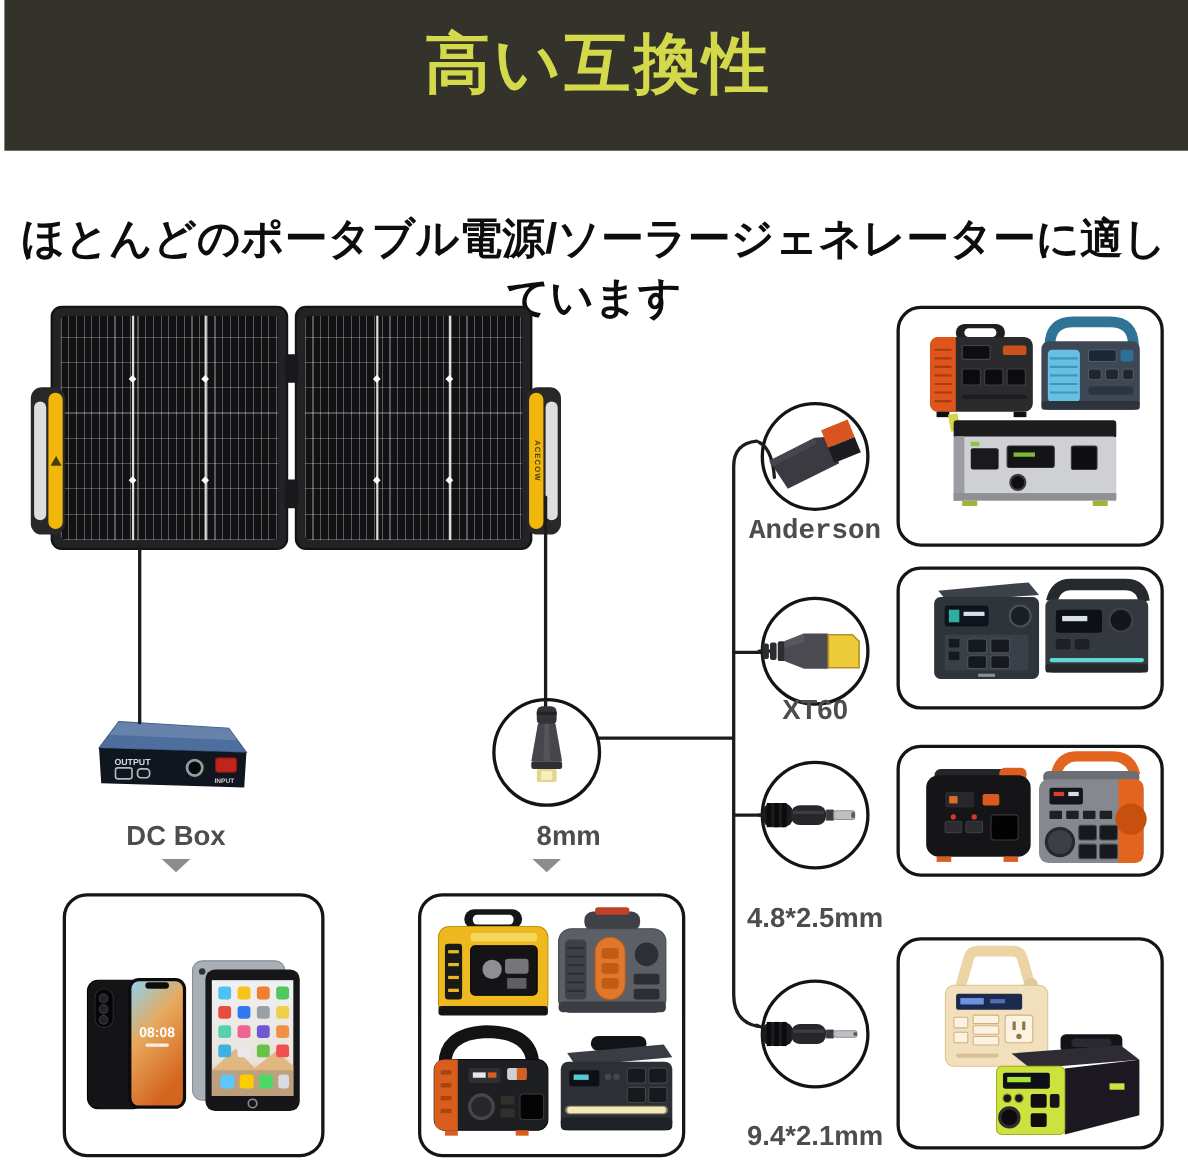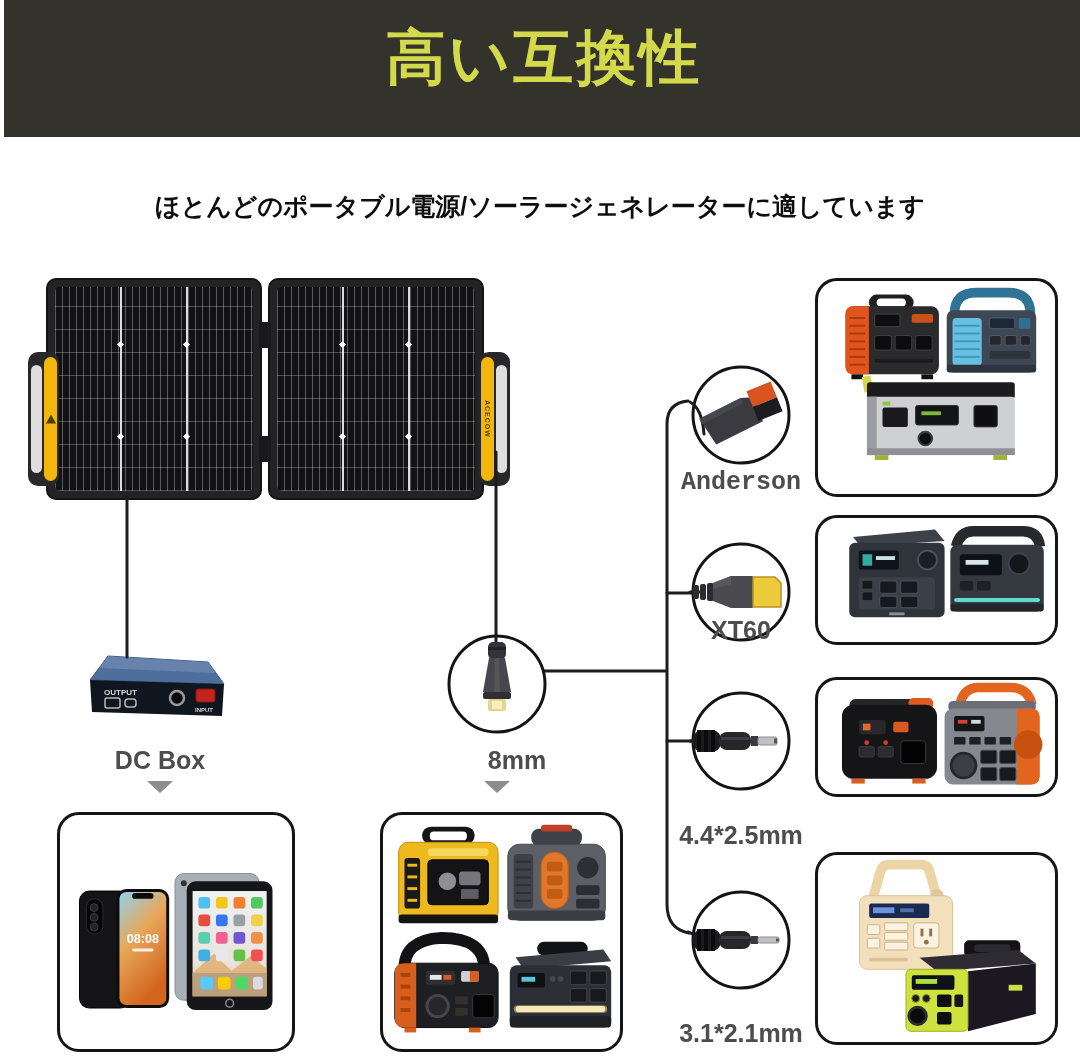--- a/index.html
+++ b/index.html
@@ -5,21 +5,21 @@
   html,body{margin:0;padding:0;background:#fff;}
   .stage{position:relative;width:1080px;height:1056px;overflow:hidden;background:#fff;
          font-family:"Liberation Sans","DejaVu Sans",sans-serif;}
   .abs{position:absolute;}
   
   .header{left:4px;top:0;width:1080px;height:137px;background:#34332b;}
   .hdr-title{left:0;right:0;top:18px;text-align:center;font-size:60px;font-weight:900;
              letter-spacing:3px;color:#d3d94a;}
   .hdr-sub{left:0;right:0;top:110px;text-align:center;font-size:42px;font-weight:900;
            letter-spacing:1px;color:#ded44d;}
-  .tagline{left:0;right:0;top:190px;text-align:center;font-size:25px;font-weight:800;color:#0d0d0d;}
+  .tagline{left:0;right:0;top:190px;text-align:center;font-size:39px;font-weight:800;color:#0d0d0d;}
   
   .solar{left:28px;top:278px;width:482px;height:222px;}
   .sp-panel{position:absolute;top:0;height:222px;width:216px;background:#232325;
             border:2px solid #141416;border-radius:10px;box-sizing:border-box;}
   .sp-cells{position:absolute;left:7px;right:7px;top:7px;bottom:7px;background:#121214;border-radius:5px;
     background-image:
       repeating-linear-gradient(90deg, rgba(255,255,255,0.30) 0 1px, transparent 1px 7px),
       repeating-linear-gradient(0deg, rgba(255,255,255,0.26) 0 1px, transparent 1px 23px);}
   .bus{position:absolute;top:0;bottom:0;width:2px;background:rgba(255,255,255,0.85);}
   .spdot{position:absolute;width:5px;height:5px;background:#fff;transform:rotate(45deg);margin-left:-2px;}
@@ -176,23 +176,23 @@
       <rect x="17" y="-3" width="21" height="6" rx="2" fill="#bfbfc4" stroke="#8e8e93" stroke-width="1"></rect>
       <rect x="35" y="-1.5" width="3" height="3" fill="#55555a"></rect>
     </g>
   </svg>
 
   <div class="conn-label" style="left:160px;top:746px;">DC Box</div>
   <div class="conn-label" style="left:517px;top:746px;">8mm</div>
   <div class="tri-down" style="left:160px;top:781px;"></div>
   <div class="tri-down" style="left:497px;top:781px;"></div>
   <div class="conn-label" style="left:741px;top:468px;font-family:Liberation Mono, monospace;">Anderson</div>
-  <div class="conn-label" style="left:741px;top:616px;">XT60</div>
-  <div class="conn-label" style="left:741px;top:821px;">4.4*2.5mm</div>
-  <div class="conn-label" style="left:741px;top:1019px;">3.1*2.1mm</div>
+  <div class="conn-label" style="left:741px;top:632px;">XT60</div>
+  <div class="conn-label" style="left:741px;top:821px;">4.8*2.5mm</div>
+  <div class="conn-label" style="left:741px;top:1019px;">9.4*2.1mm</div>
 
   <div class="obox" style="left:815px;top:278px;width:243px;height:219px;">
     <svg width="237" height="213" viewBox="0 0 243 219">
       <g>
         <rect x="52" y="14" width="46" height="16" rx="8" fill="#1f1f22"></rect>
         <rect x="60" y="18" width="30" height="8" rx="4" fill="#fff"></rect>
         <rect x="28" y="26" width="96" height="70" rx="8" fill="#2b2b2e"></rect>
         <path d="M28 34 Q28 26 36 26 L52 26 L52 96 L36 96 Q28 96 28 88 Z" fill="#e0551c"></path>
         <g stroke="#a83c10" stroke-width="2">
           <line x1="32" y1="38" x2="48" y2="38"></line>

